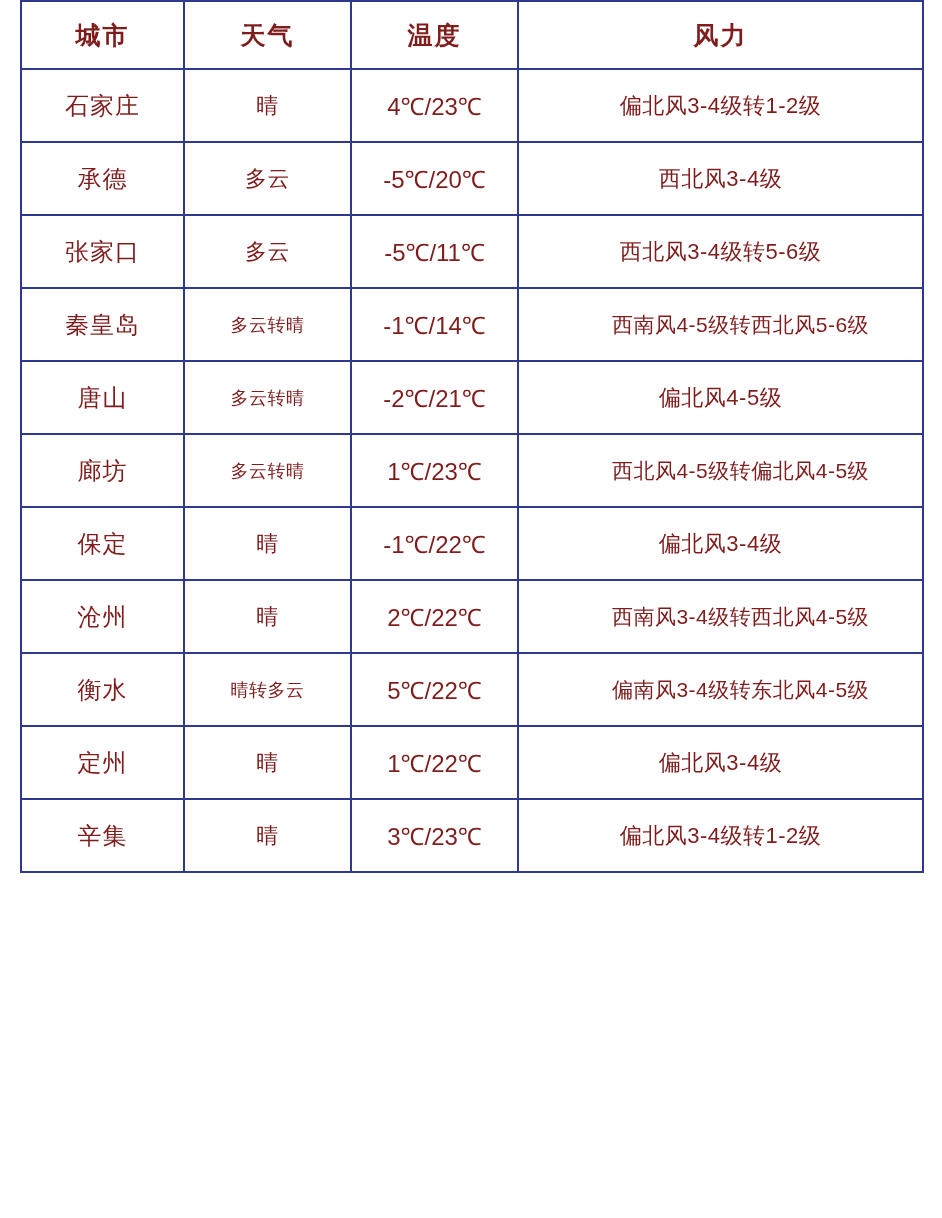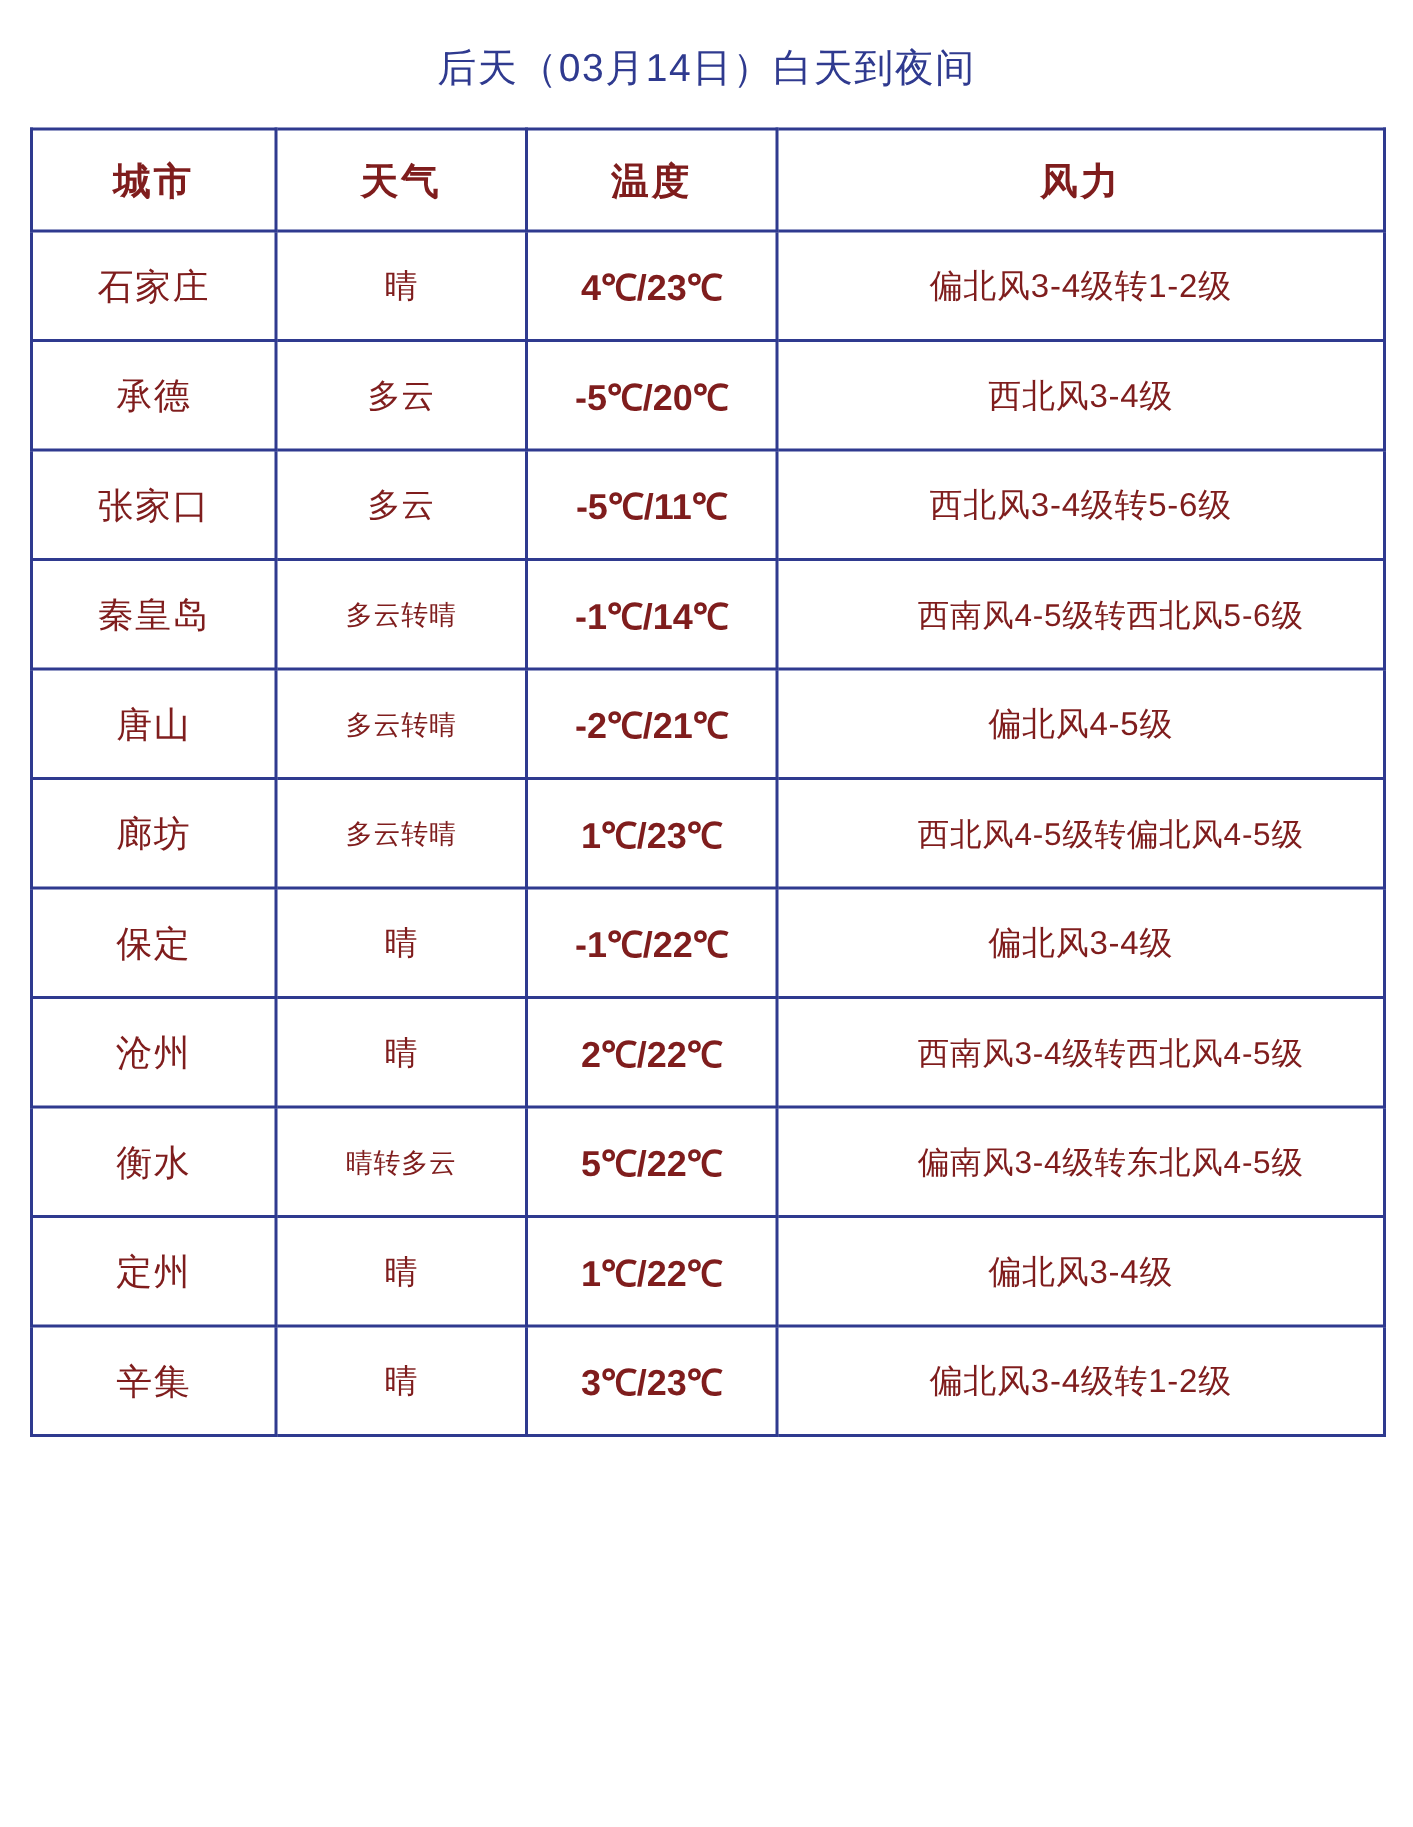--- a/index.html
+++ b/index.html
@@ -69,39 +69,38 @@
     letter-spacing: 0.5px;
     white-space: nowrap;
   }
   .cell-wx.long {
     font-size: 18px;
     border-radius: 21px;
   }
   .cell-temp {
     font-size: 24px;
     color: #e60012;
-    font-weight: bold;
+    font-weight: normal;
     white-space: nowrap;
   }
   .cell-wind {
     font-size: 22px;
     letter-spacing: 0.5px;
     white-space: nowrap;
   }
   .cell-wind.long {
     font-size: 21px;
     padding-left: 44px;
   }
 </style>
 </head>
 <body>
 
 <div class="page">
 
-  <div class="title">后天（03月14日）白天到夜间</div>
 
   <table class="weather">
     <colgroup>
       <col class="c-city">
       <col class="c-wx">
       <col class="c-temp">
       <col class="c-wind">
     </colgroup>
     <thead>
       <tr>

